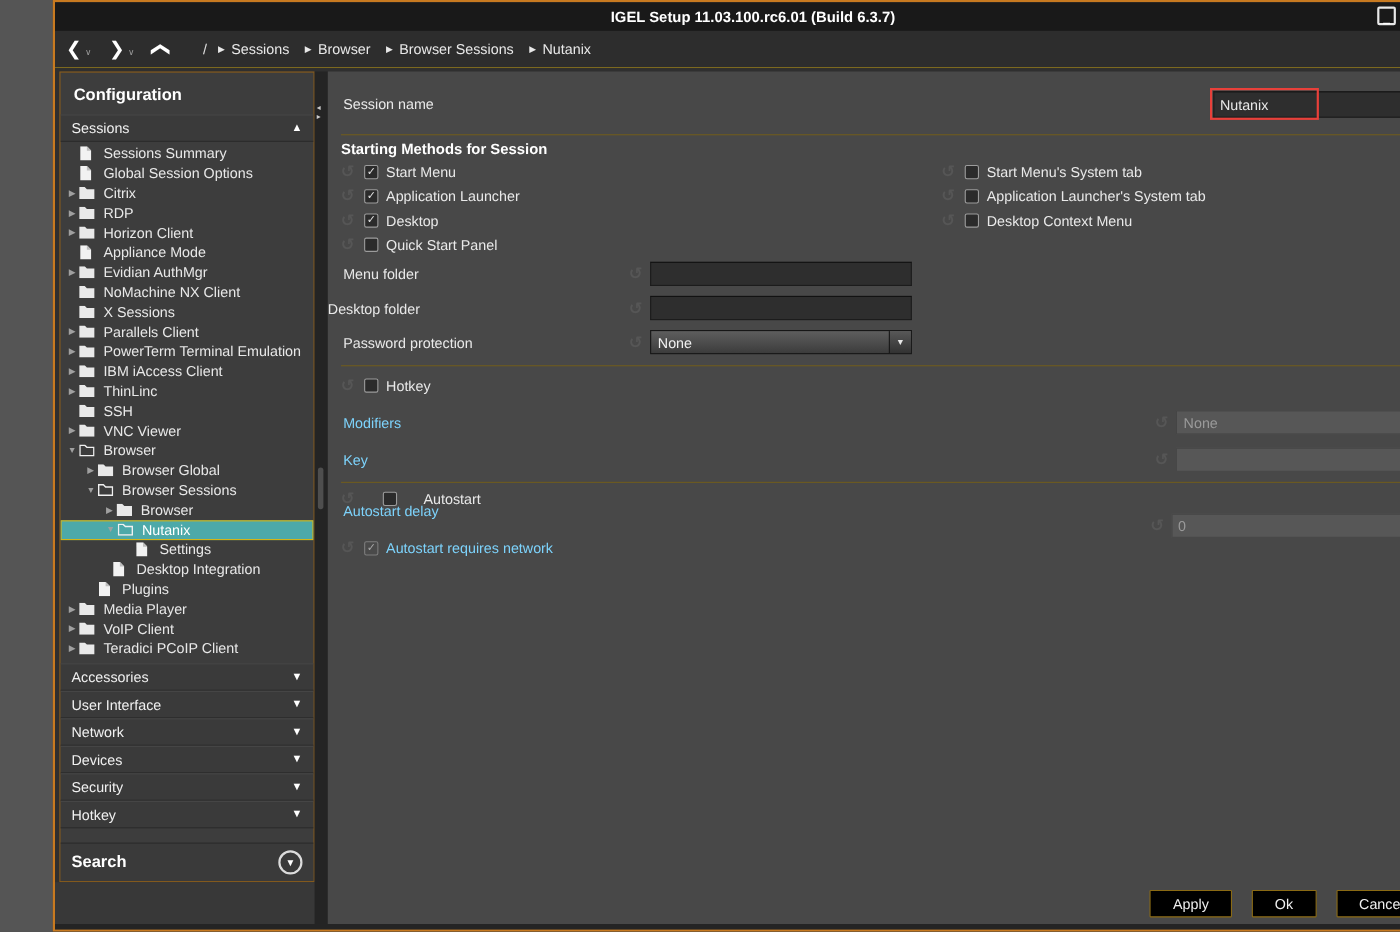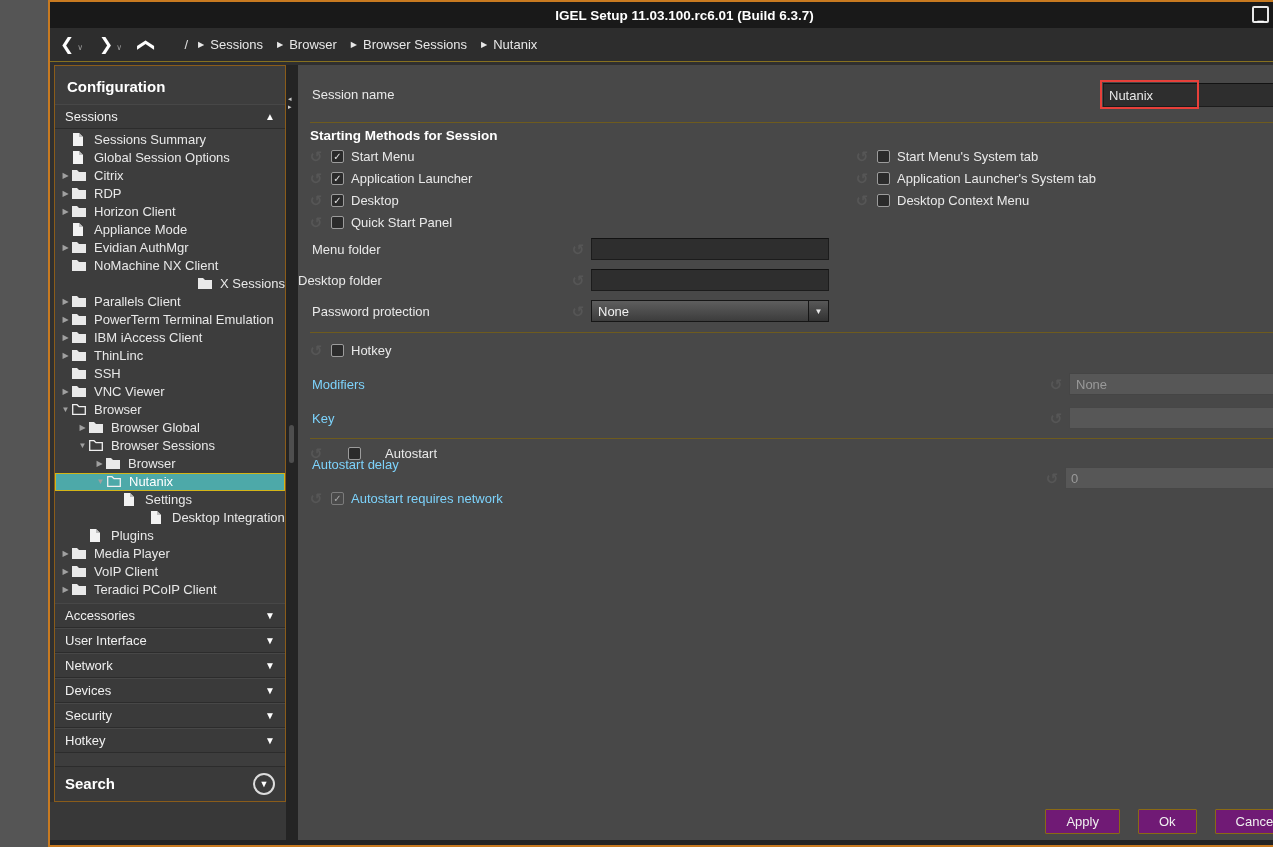--- a/index.html
+++ b/index.html
@@ -89,21 +89,21 @@
 
   .row { position:absolute; display:flex; align-items:center; }
   .cbrow { gap:7px; }
   .session-input-wrap { position:absolute; right:21px; top:18px; width:195px; height:24px; }
   .session-input { width:100%; height:24px; }
   .red-hl { position:absolute; left:-3px; top:-3px; width:99px; height:29px;
             border:2px solid #e8403a; pointer-events:none; }
   .smtitle { position:absolute; color:#fff; font-weight:bold; font-size:13.5px; }
 
   .btnbar { position:absolute; right:22px; bottom:6px; display:flex; gap:18px; }
-  .btn { background:#701a75; border:1px solid #8a6a14; color:#f0f0f0; font-size:13px;
+  .btn { background:#000000; border:1px solid #8a6a14; color:#f0f0f0; font-size:13px;
          padding:4px 20px; border-radius:1px; font-family:"Liberation Sans","DejaVu Sans",sans-serif; }
 
   .bottom-strip { height:5px; background:#242424; flex:0 0 auto; }
 </style>
 </head>
 <body>
 
 <div class="window">
 
   <div class="titlebar">
@@ -232,21 +232,21 @@
           </div>
           <div class="trow" style="padding-left: 4px;">
             <span class="texp"></span>
             <span class="tico">
               <svg width="14" height="11" viewBox="0 0 14 11">
                 <path d="M0 0 h5 l2 2 h7 v9 H0 z" fill="#e9e9e9"></path>
               </svg>
             </span>
             <span class="tlabel">NoMachine NX Client</span>
           </div>
-          <div class="trow" style="padding-left: 4px; justify-content: flex-end;">
+          <div class="trow" style="padding-left: 4px;">
             <span class="texp"></span>
             <span class="tico">
               <svg width="14" height="11" viewBox="0 0 14 11">
                 <path d="M0 0 h5 l2 2 h7 v9 H0 z" fill="#e9e9e9"></path>
               </svg>
             </span>
             <span class="tlabel">X Sessions</span>
           </div>
           <div class="trow" style="padding-left: 4px;">
             <span class="texp">▶</span>
@@ -350,21 +350,21 @@
           <div class="trow" style="padding-left: 55px;">
             <span class="texp"></span>
             <span class="tico">
               <svg width="11" height="13" viewBox="0 0 11 13">
                 <path d="M1 0 h6 l4 4 v9 H1 z" fill="#f2f2f2"></path>
                 <path d="M7 0 l4 4 h-4 z" fill="#bdbdbd"></path>
               </svg>
             </span>
             <span class="tlabel">Settings</span>
           </div>
-          <div class="trow" style="padding-left: 82px;">
+          <div class="trow" style="padding-left: 34px;">
             <span class="texp"></span>
             <span class="tico">
               <svg width="11" height="13" viewBox="0 0 11 13">
                 <path d="M1 0 h6 l4 4 v9 H1 z" fill="#f2f2f2"></path>
                 <path d="M7 0 l4 4 h-4 z" fill="#bdbdbd"></path>
               </svg>
             </span>
             <span class="tlabel">Desktop Integration</span>
           </div>
           <div class="trow" style="padding-left: 21px;">

